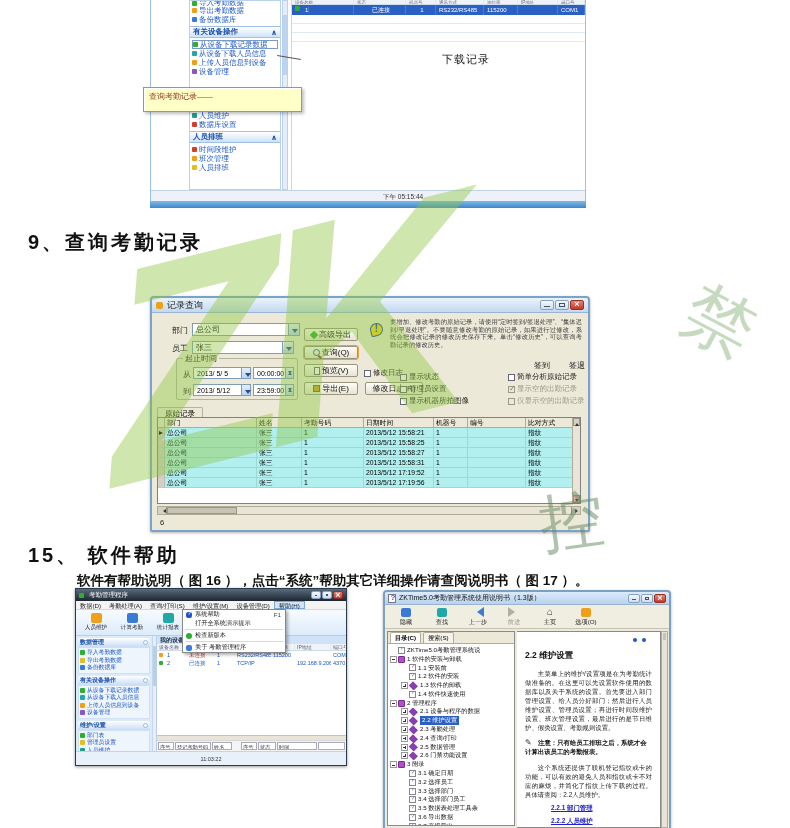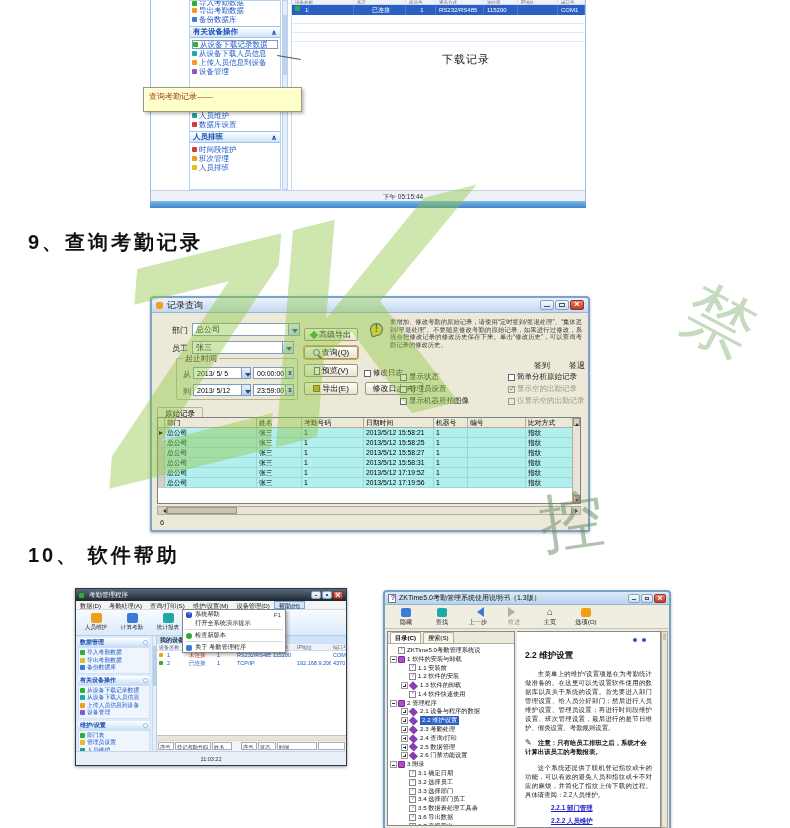--- a/index.html
+++ b/index.html
@@ -458,21 +458,22 @@
         </div>
     </div>
     <div class="hsc">
         <span class="ar"></span>
         <span class="th"></span>
         <span class="ar rt"></span>
       </div>
     <div class="f15-cnt">6</div>
   </div>
 
-  <div class="a sech" style="left:28px;top:542px">10、 软件帮助</div>
+  <div class="a sech" style="left:28px;top:542px">15、 软件帮助</div>
+  <div class="a secb" style="left:55px;top:570px;width:700px;text-indent:22px">软件有帮助说明（ 图 16 ），点击“系统”帮助其它详细操作请查阅说明书（ 图 17 ）。</div>
 
   <div class="a f16">
     <div class="f16-tb">
       <span class="ic5 g"></span>
       <span class="t">考勤管理程序</span>
       <span class="wbtns">
           <span class="wb min"></span>
           <span class="wb max"></span>
           <span class="wb close"></span>
         </span>

